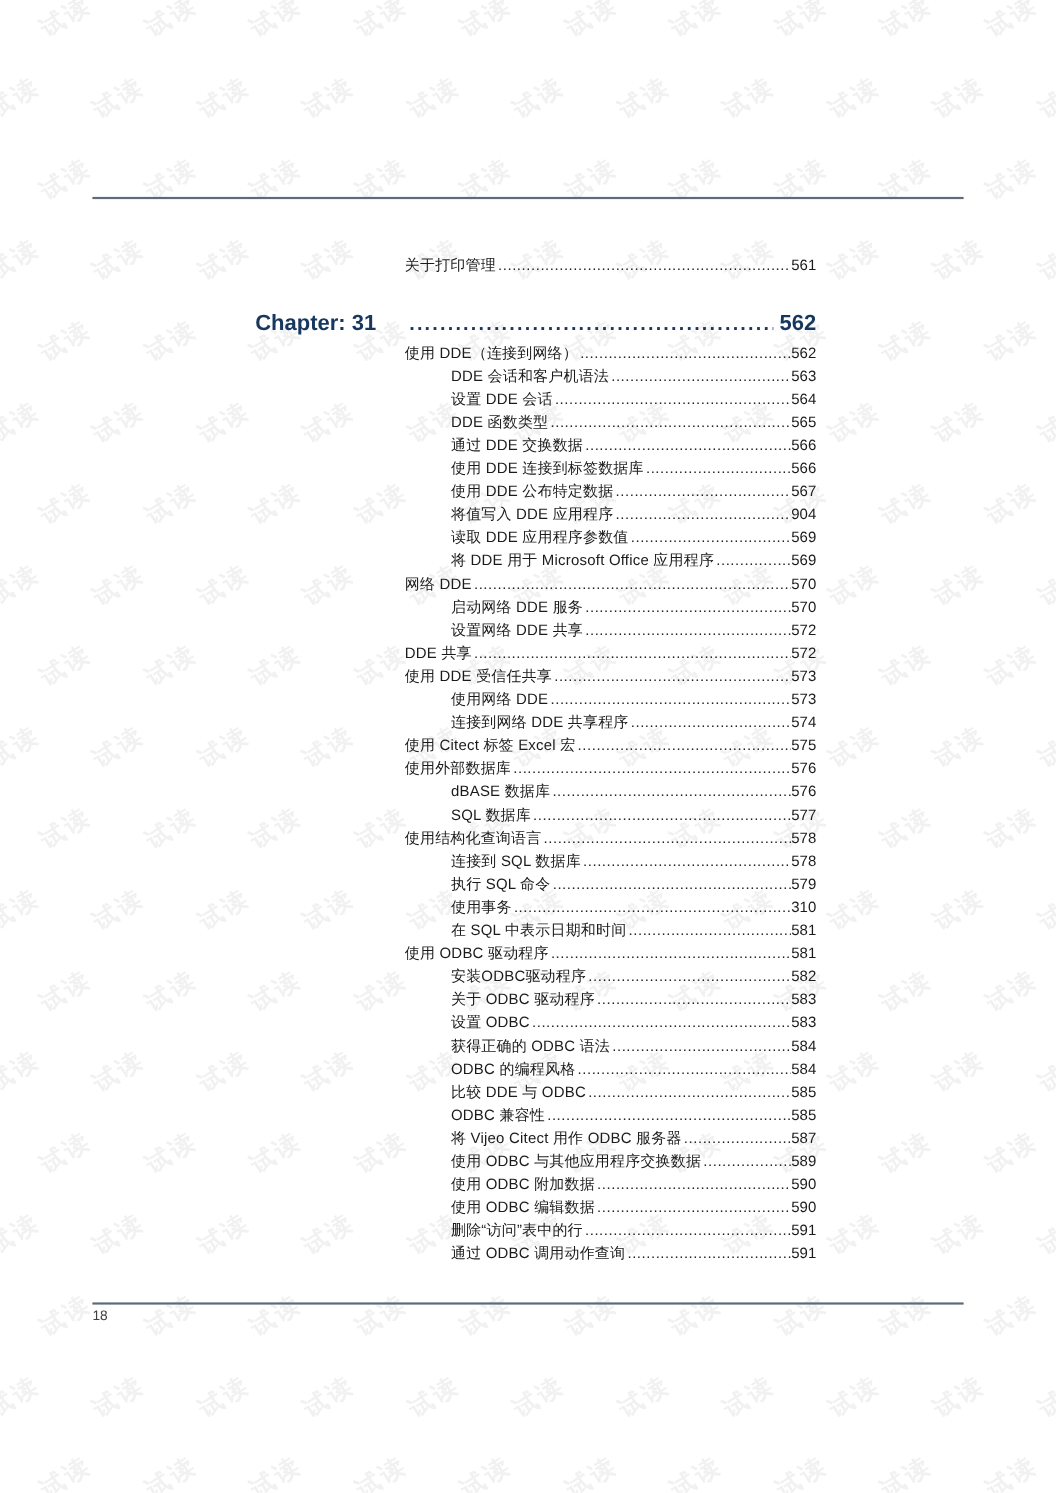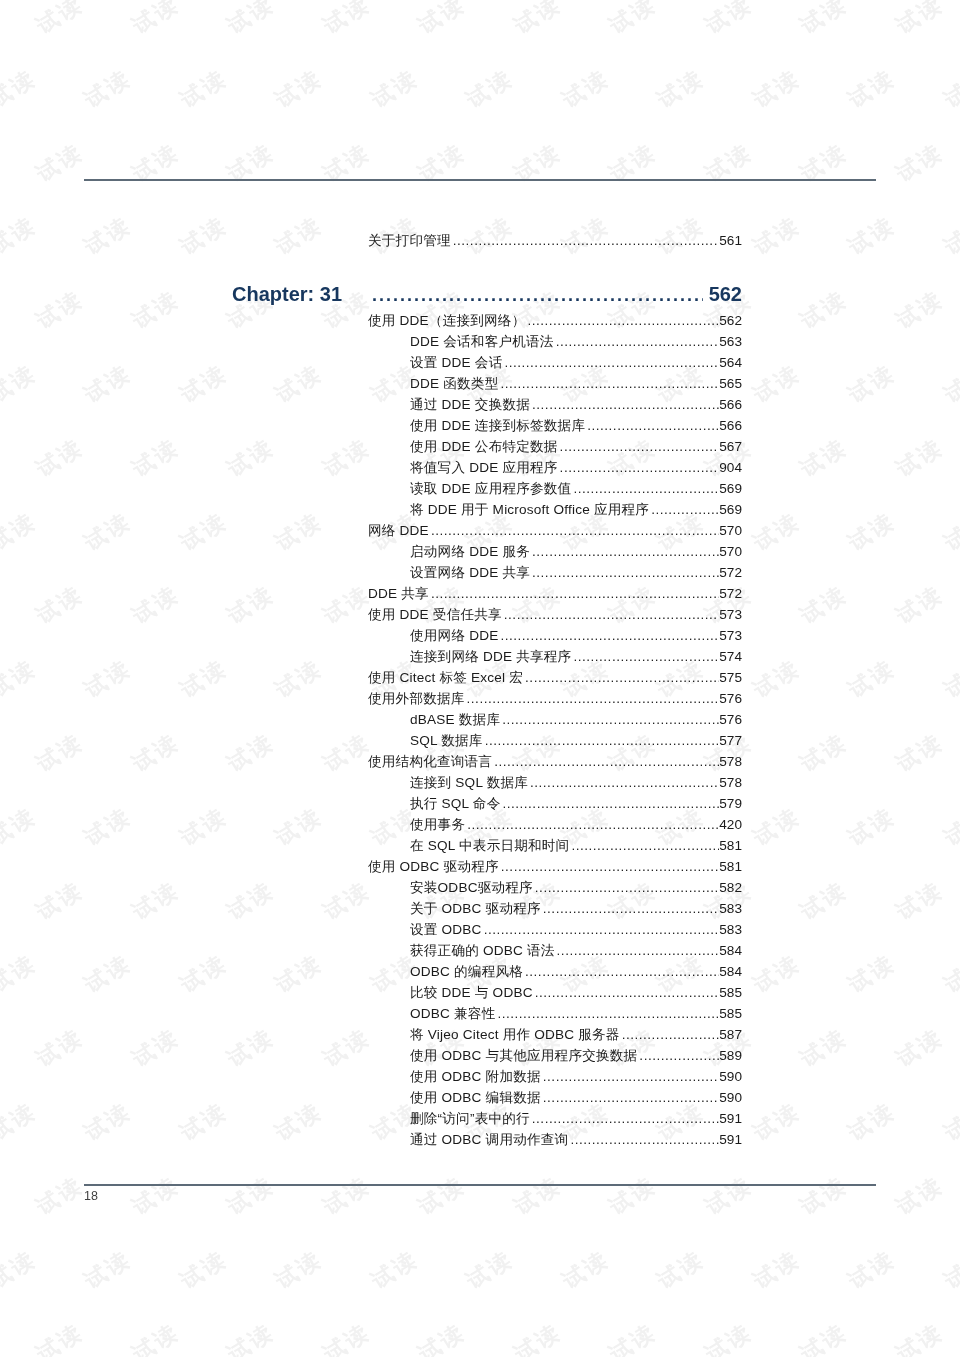--- a/index.html
+++ b/index.html
@@ -390,21 +390,21 @@
         <span class="toc-page">578</span>
       </div>
       <div class="toc-row level-2">
         <span class="toc-label">执行 SQL 命令</span>
         <span class="toc-leader">....................................................................................................................................................................................</span>
         <span class="toc-page">579</span>
       </div>
       <div class="toc-row level-2">
         <span class="toc-label">使用事务</span>
         <span class="toc-leader">....................................................................................................................................................................................</span>
-        <span class="toc-page">420</span>
+        <span class="toc-page">310</span>
       </div>
       <div class="toc-row level-2">
         <span class="toc-label">在 SQL 中表示日期和时间</span>
         <span class="toc-leader">....................................................................................................................................................................................</span>
         <span class="toc-page">581</span>
       </div>
       <div class="toc-row level-1">
         <span class="toc-label">使用 ODBC 驱动程序</span>
         <span class="toc-leader">....................................................................................................................................................................................</span>
         <span class="toc-page">581</span>

